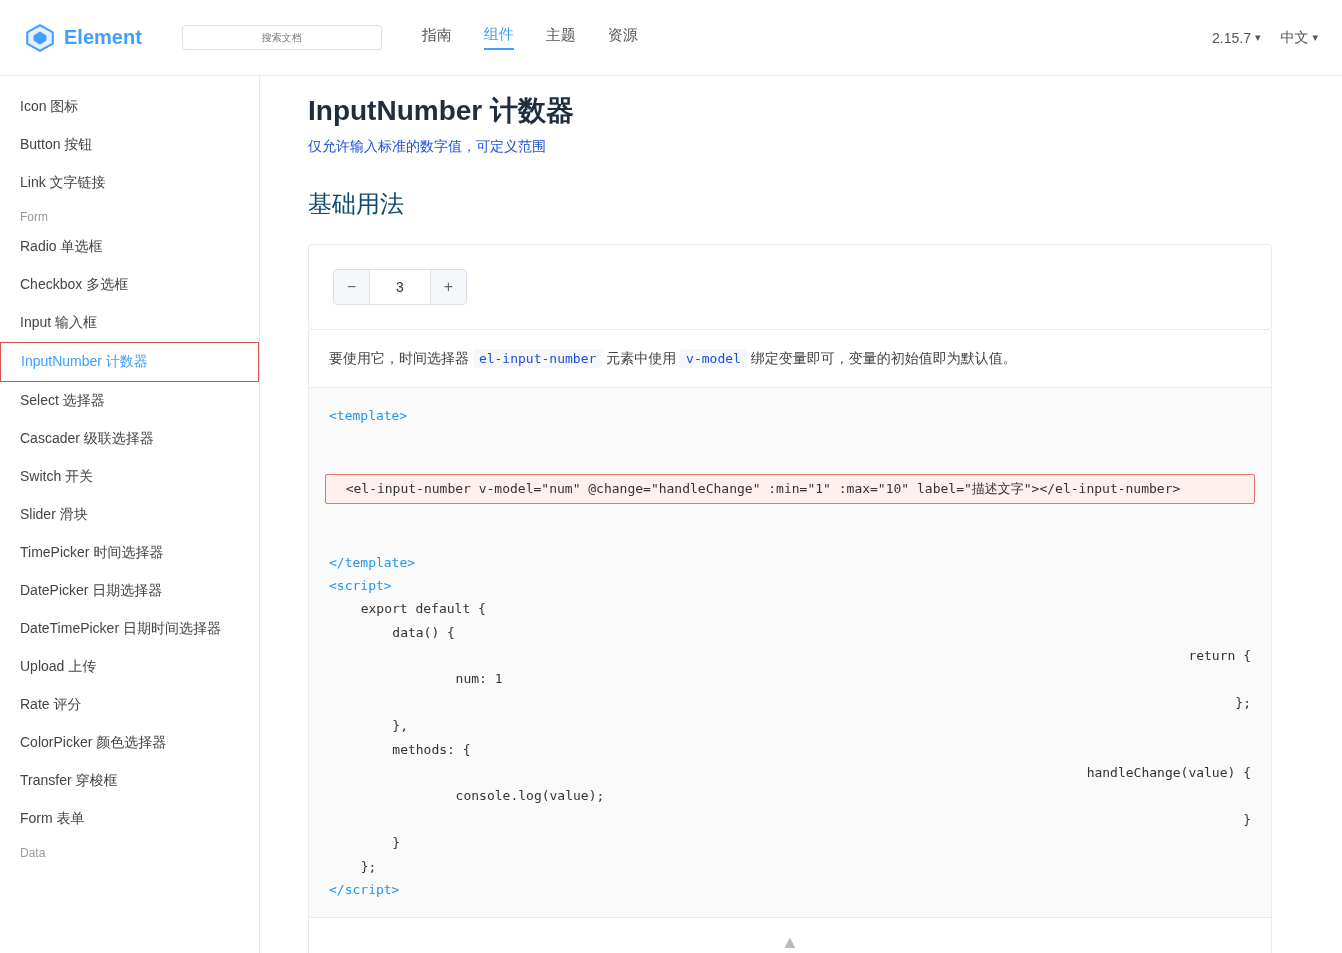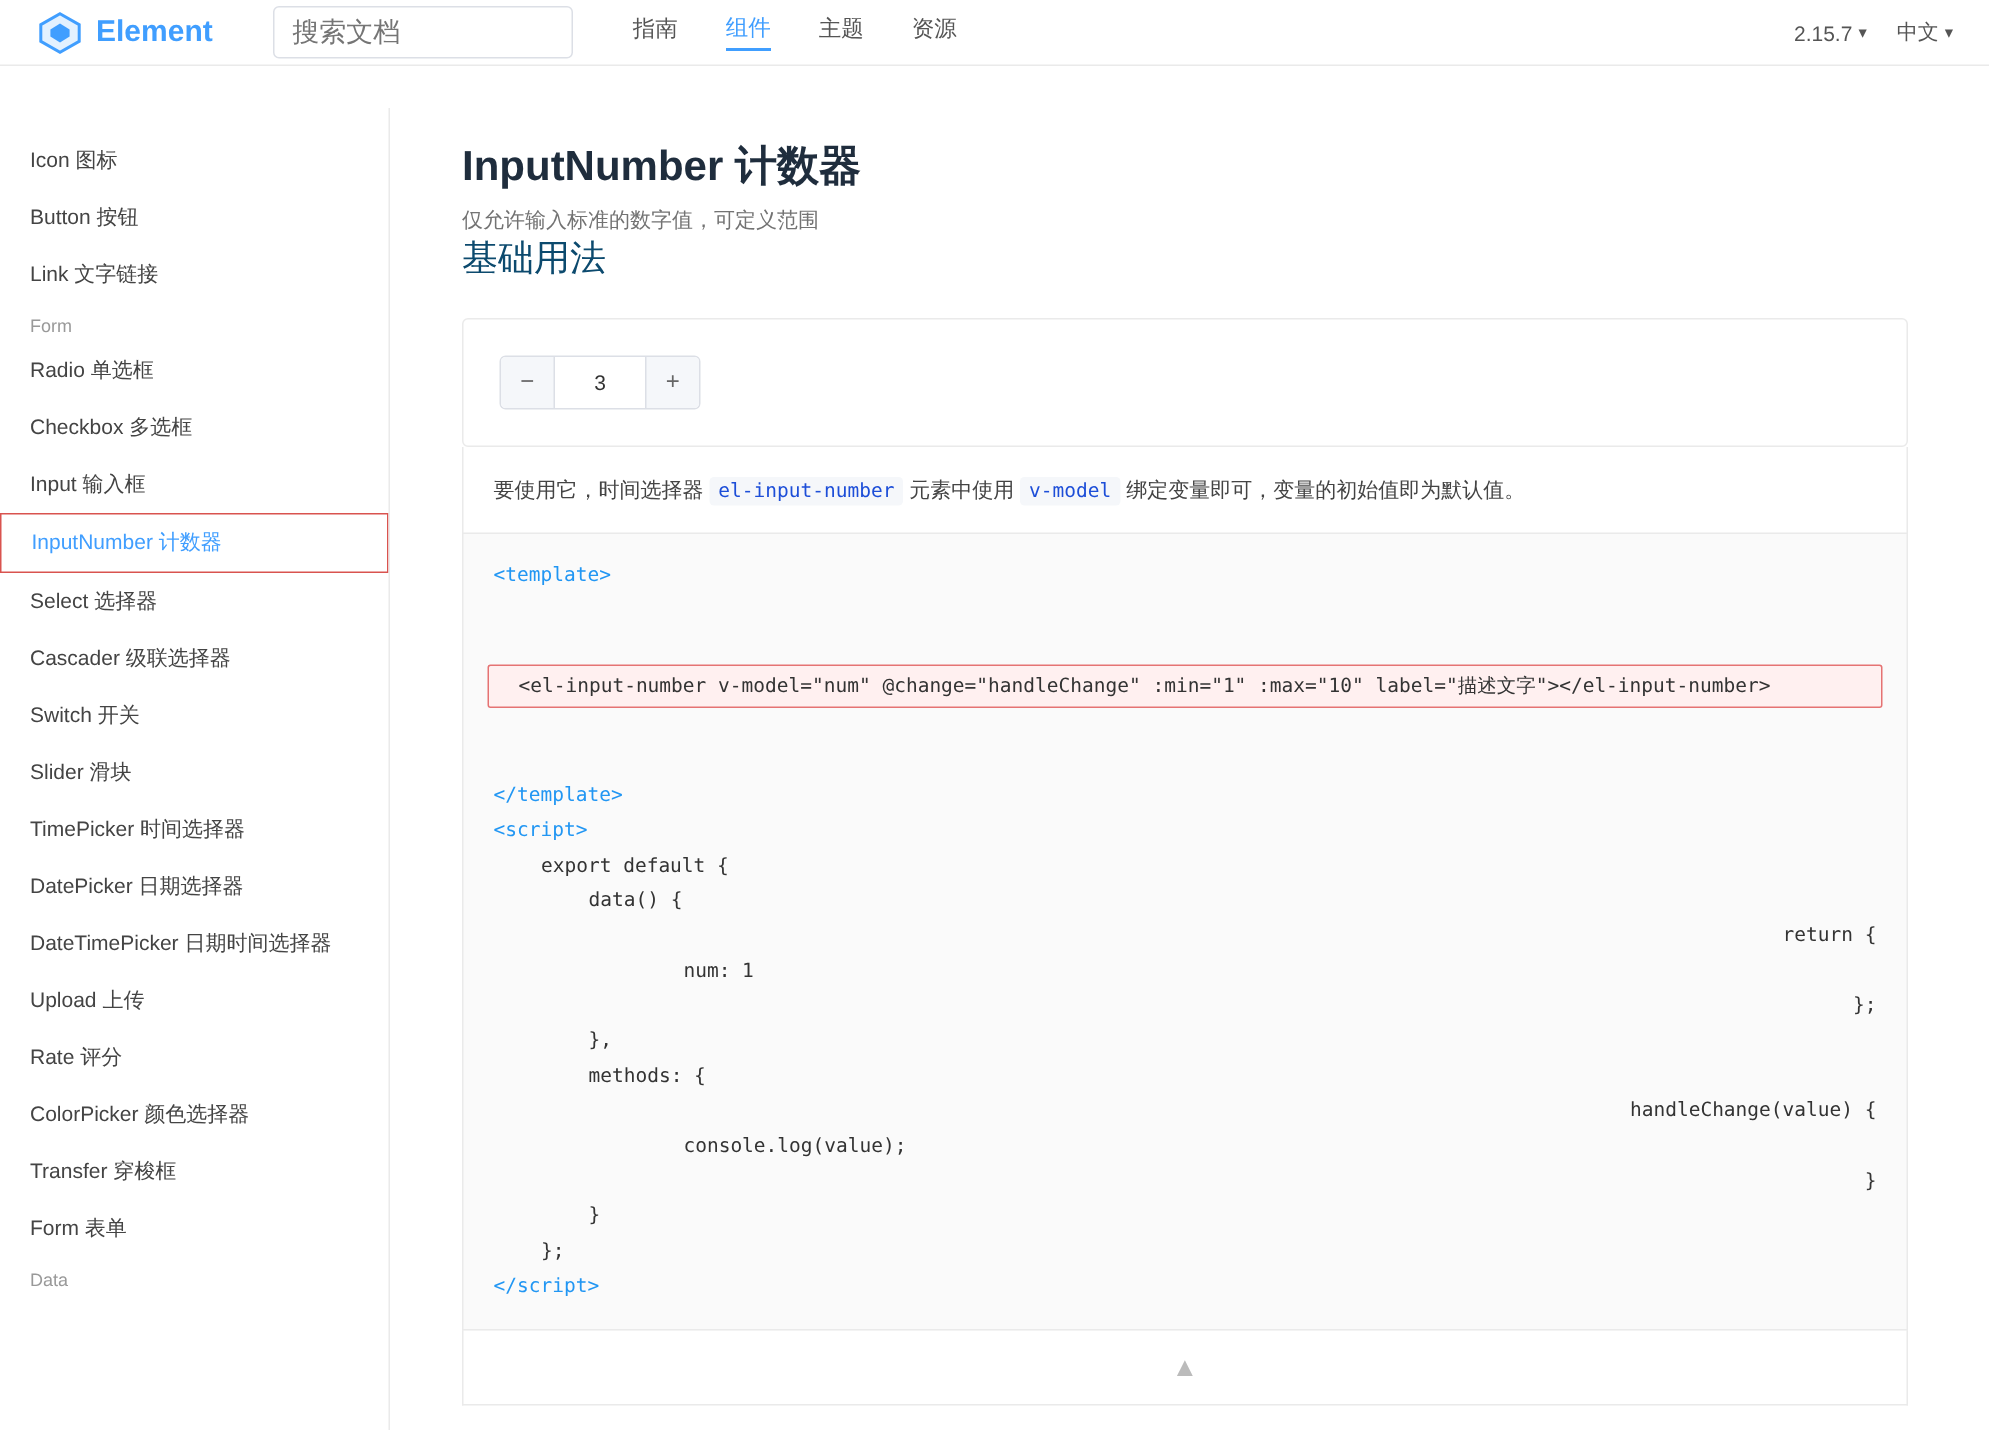--- a/index.html
+++ b/index.html
@@ -2,27 +2,27 @@
 <html><head>
   <meta charset="utf-8">
   <style>
     * { box-sizing: border-box; margin: 0; padding: 0; }
     body { font-family: -apple-system, BlinkMacSystemFont, "Segoe UI", "PingFang SC", "Microsoft YaHei", sans-serif; font-size: 14px; color: #333; background: #fff; }
 
     
     .header {
       display: flex;
       align-items: center;
-      height: 44px;
+      height: 76px;
       border-bottom: 1px solid #eaeaea;
       padding: 0 24px;
       position: fixed;
       top: 0;
       left: 0;
-      right: 16px;
+      right: 0;
       background: #fff;
       z-index: 100;
     }
     .logo {
       display: flex;
       align-items: center;
       gap: 8px;
       margin-right: 40px;
       text-decoration: none;
     }
@@ -33,24 +33,25 @@
     .logo-text {
       font-size: 20px;
       font-weight: 600;
       color: #409EFF;
     }
     .search-box {
       border: 1px solid #dcdfe6;
       border-radius: 4px;
       padding: 6px 12px;
       width: 200px;
-      font-size: 18px;
+      font-size: 10px;
       color: #999;
       outline: none;
       margin-right: 20px;
+      text-align: center;
     }
     .nav-links {
       display: flex;
       align-items: center;
       gap: 32px;
       margin-left: 20px;
       flex: 1;
     }
     .nav-link {
       font-size: 15px;
@@ -125,21 +126,22 @@
       max-width: 1060px;
     }
     .page-title {
       font-size: 28px;
       font-weight: 600;
       color: #1f2d3d;
       margin-bottom: 8px;
     }
     .page-desc {
       font-size: 14px;
-      color: #737373;
+      color: #1d4ed8;
+      margin-bottom: 32px;
     }
     .section-title {
       font-size: 24px;
       font-weight: 400;
       color: #0c4a6e;
       margin-bottom: 16px;
       padding-bottom: 8px;
     }
 
     

